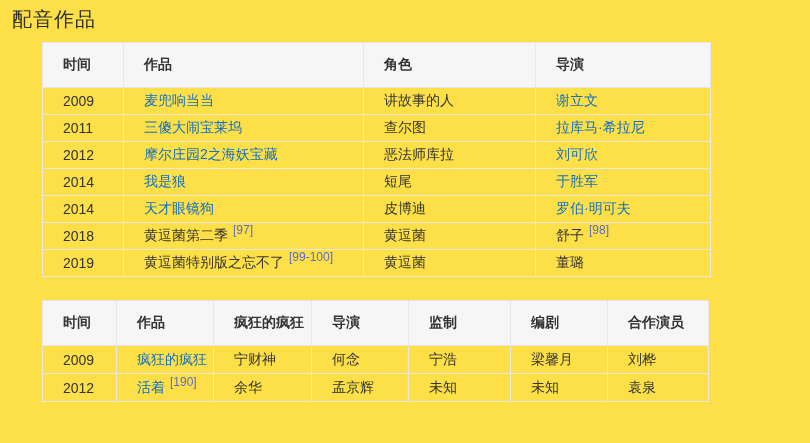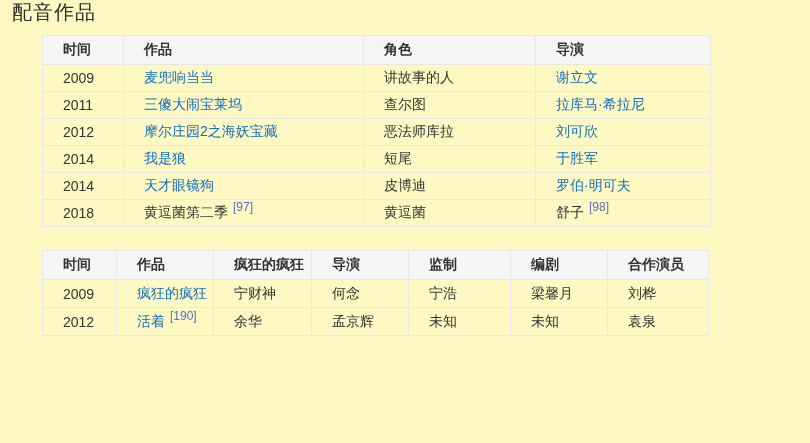--- a/index.html
+++ b/index.html
@@ -5,21 +5,22 @@
   * { box-sizing: border-box; }
   html, body {
     margin: 0; padding: 0;
     background: #ffffff;
     font-family: "Liberation Sans", "DejaVu Sans", sans-serif;
     color: #333333;
   }
   .page {
     width: 810px; height: 443px;
     overflow: hidden;
-    background: #fef9c3;
+    background: #fde047;
+    padding-top: 7px;
   }
   .section-title {
     font-size: 20px;
     font-weight: 400;
     color: #2f2f2f;
     margin: 0 0 11px 12px;
     line-height: 1.2;
     letter-spacing: 1px;
   }
   .section-stage { margin-top: 23px; }
@@ -36,21 +37,21 @@
     padding: 0 6px 0 20px;
     text-align: left;
     vertical-align: middle;
     white-space: nowrap;
     overflow: hidden;
   }
   th {
     background: #f5f6f5;
     font-weight: 700;
     color: #333333;
-    height: 29px;
+    height: 45px;
   }
   table.voice td { height: 27px; }
   table.stage td { height: 28px; }
   a.wlink {
     color: #136ec2;
     text-decoration: none;
     cursor: pointer;
     text-align: center;
   }
   a.ref {
@@ -115,20 +116,26 @@
           <td><a class="wlink">天才眼镜狗</a></td>
           <td>皮博迪</td>
           <td><a class="wlink">罗伯·明可夫</a></td>
         </tr>
         <tr>
           <td>2018</td>
           <td><span>黄逗菌第二季</span><a class="ref">[97]</a></td>
           <td>黄逗菌</td>
           <td><span>舒子</span><a class="ref">[98]</a></td>
         </tr>
+        <tr>
+          <td>2019</td>
+          <td><span>黄逗菌特别版之忘不了</span><a class="ref">[99-100]</a></td>
+          <td>黄逗菌</td>
+          <td>董璐</td>
+        </tr>
       </tbody>
     </table>
   </div>
 
   <div class="section section-stage">
     <table class="works stage">
       <colgroup>
         <col style="width:74px">
           <col style="width:97px">
           <col style="width:98px">

